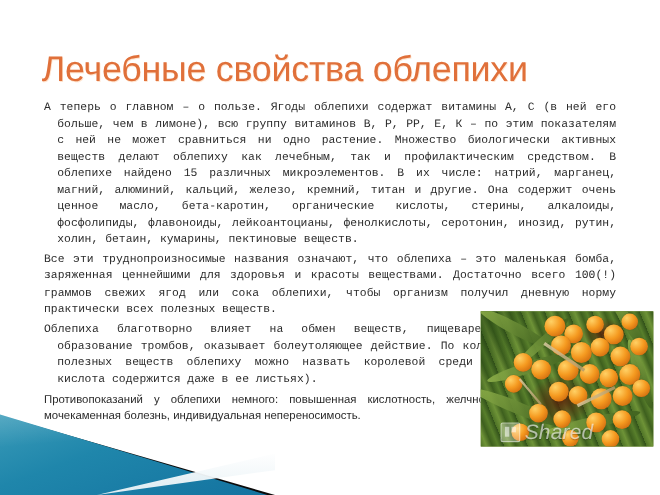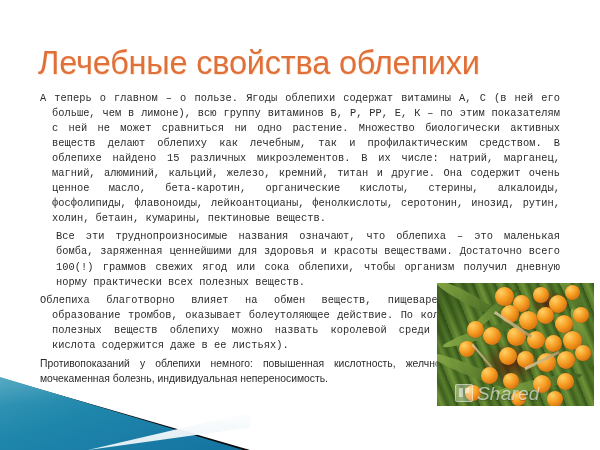--- a/index.html
+++ b/index.html
@@ -56,21 +56,20 @@
     font-family: Liberation Mono, monospace;
     -moz-text-size-adjust: none;
   }
   .para.indent-hang {
     padding-left: 12px;
     text-indent: -12px;
   }
   .para.no-indent {
     padding-left: 0;
     text-indent: 0;
-    margin-left: 16px;
   }
   .gap-sm { height: 3px; }
   .gap-md { height: 3px; }
   .heading-bold {
     font-size: 10.35px;
     line-height: 15.05px;
     font-weight: bold;
     color: #1d1d1d;
     letter-spacing: 0.01px;
     margin: 0;

